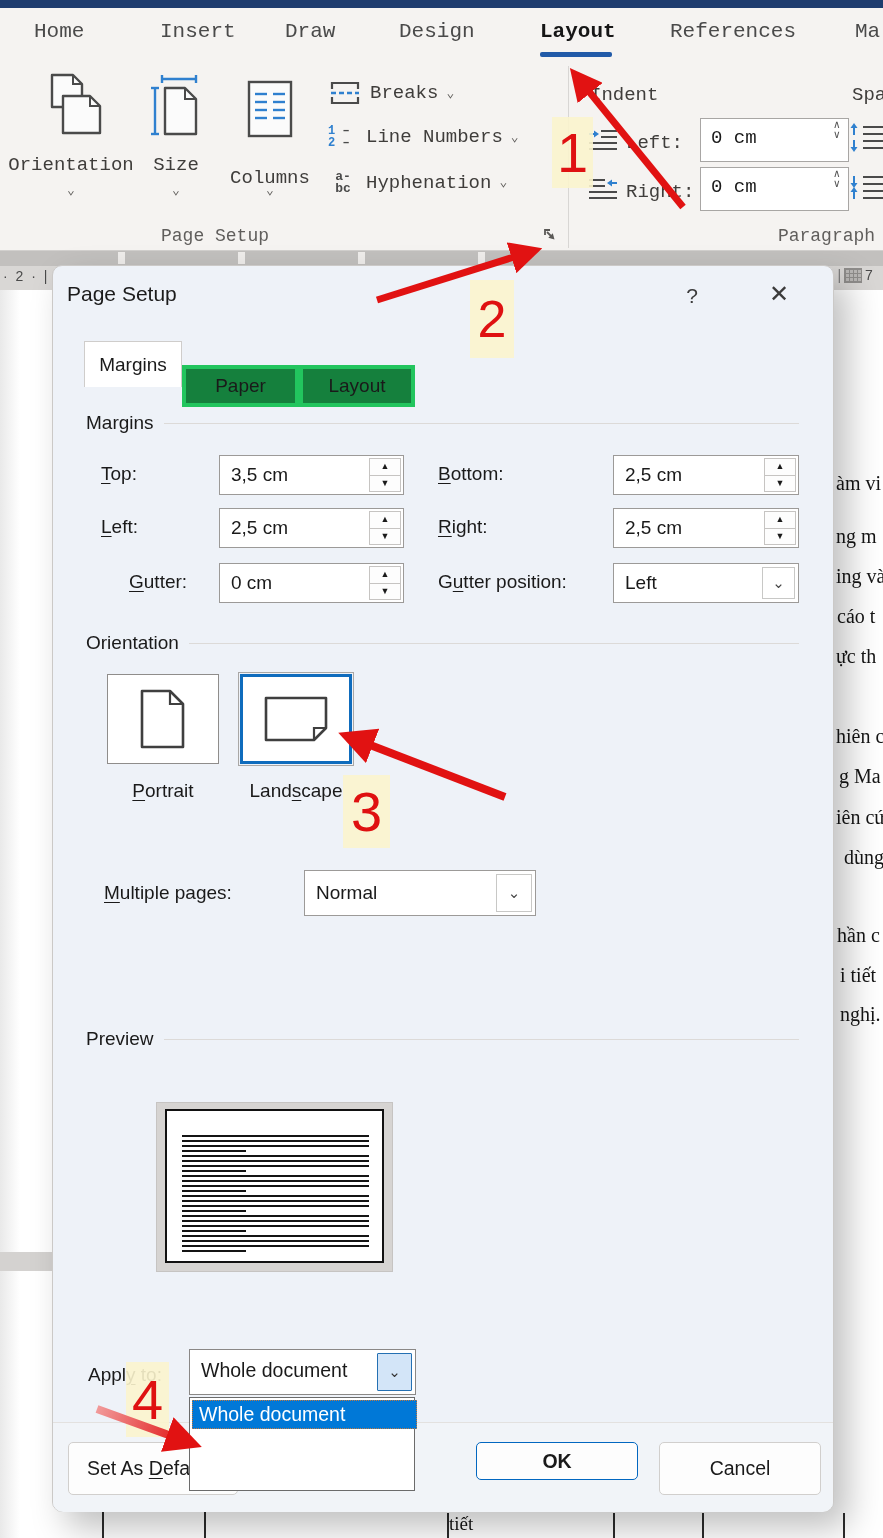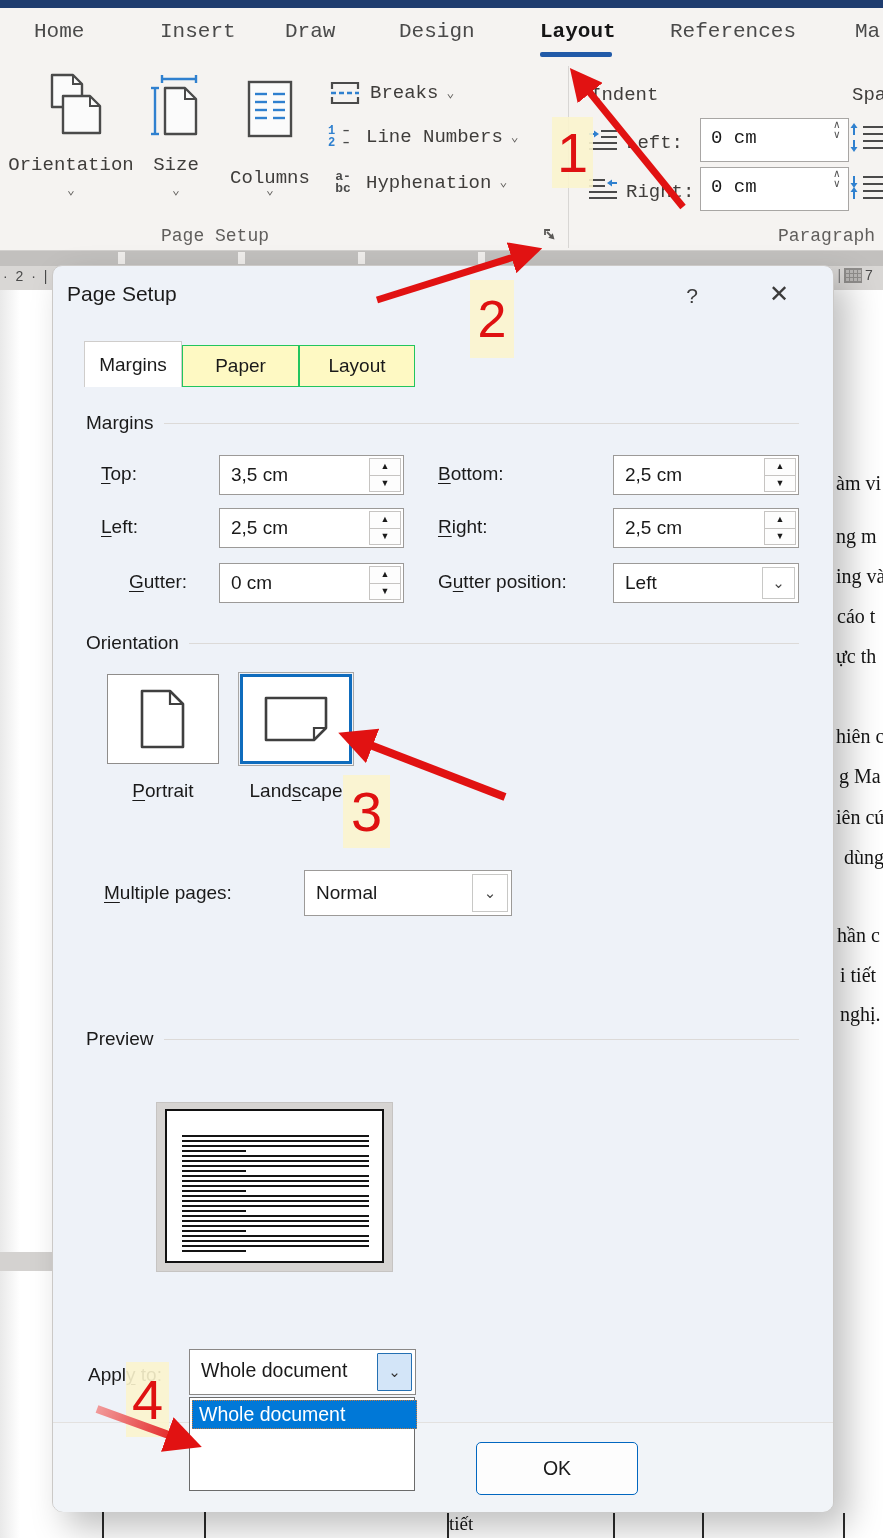--- a/index.html
+++ b/index.html
@@ -38,21 +38,21 @@
   .tline{width:2px;background:#2b2b2b;}
   #pagegap{left:0;top:1252px;width:52px;height:19px;background:#d4d2d0;}
   #ledge{left:0;top:290px;width:20px;height:1248px;background:linear-gradient(to right,#e9e9e9,#ffffff);}
   
   #dialog{left:52px;top:265px;width:782px;height:1247px;background:#eef2f8;border:1px solid #cbc9c7;
           border-radius:10px;box-shadow:14px 16px 34px rgba(0,0,0,.25);z-index:3;box-sizing:border-box;}
   #dlg-title{left:14px;top:16px;font-size:21px;color:#1b1b1b;}
   .titlebtn{font-size:21px;color:#3b3b3b;}
   .dtab{box-sizing:border-box;font-size:19px;}
   .dtab.active{background:#fff;border:1px solid #cfcdcb;border-bottom:none;z-index:2;}
-  .dtab.inactive{background:#fef9c3;border:1px solid #22c55e;}
+  .dtab.inactive{background:#15803d;border:4px solid #22c55e;margin-top:20px;}
   .sect{display:flex;align-items:center;gap:10px;font-size:19px;color:#1a1a1a;}
   .sect .ln{flex:1;height:1px;background:#dcdad8;}
   .flabel{font-size:19px;color:#1a1a1a;}
   .finput{box-sizing:border-box;background:#fff;border:1px solid #9c9a98;font-size:19px;}
   .finput .val{position:absolute;left:11px;top:8px;}
   .spin{position:absolute;right:2px;top:2px;bottom:2px;width:32px;display:flex;flex-direction:column;}
   .spin > div{flex:1;background:#fdfdfd;border:1px solid #c6c4c2;display:flex;align-items:center;justify-content:center;
     font-size:9px;color:#1a1a1a;line-height:1;}
   .spin > div:last-child{margin-top:-1px;}
   .ddbtn{position:absolute;right:3px;top:3px;bottom:3px;width:31px;background:#fff;border:1px solid #c8c8c6;
@@ -362,21 +362,21 @@
     <div class="ab oriBox ctr" style="left:187px;top:408px;width:112px;height:90px;border:3px solid #0f6cbd;outline:1px solid #a9a7a5;outline-offset:1px;">
       <svg width="64" height="46" viewBox="0 0 64 46">
         <path d="M2 2 h60 v30 l-12 12 h-48 z" fill="#fff" stroke="#3f3f3f" stroke-width="2.6" stroke-linejoin="round"></path>
         <path d="M62 32 h-12 v12" fill="none" stroke="#3f3f3f" stroke-width="2.2"></path>
       </svg>
     </div>
     <div class="ab orilbl" style="left:54px;top:514px;width:112px;"><u>P</u>ortrait</div>
     <div class="ab orilbl" style="left:181px;top:514px;width:124px;">Land<u>s</u>cape</div>
 
     <span class="ab flabel" style="left:51px;top:616px;"><u>M</u>ultiple pages:</span>
-    <div class="ab finput" style="left:251px;top:604px;width:208px;height:46px;">
+    <div class="ab finput" style="left:251px;top:604px;width:232px;height:46px;">
       <span class="val" style="top:11px;">Normal</span>
       <div class="ddbtn" style="width:34px;">⌄</div>
     </div>
 
     <div class="ab sect" style="left:33px;top:762px;right:34px;text-align:center;">
       <span>Preview</span>
         <i class="ln"></i>
     </div>
     <div class="ab" id="thumb">
       <div id="thumbpage">
@@ -386,22 +386,28 @@
       </div>
     </div>
 
     <span class="ab flabel" style="left:35px;top:1098px;">Appl<u>y</u> to:</span>
     <div class="ab" id="combo">
       <span class="val">Whole document</span>
       <div id="combobtn">⌄</div>
     </div>
 
     <div class="ab" id="footer"></div>
-    <div class="ab btn primary" style="left:423px;top:1176px;width:162px;height:53px;">
+    <div class="ab btn" style="left:15px;top:1176px;width:170px;height:53px;justify-content:flex-start;padding-left:18px;">
+      <span class="nw">Set As <u>D</u>efa</span>
+    </div>
+    <div class="ab btn primary" style="left:423px;top:1176px;width:162px;height:38px;font-weight:bold;">
       <span>OK</span>
+    </div>
+    <div class="ab btn" style="left:606px;top:1176px;width:162px;height:53px;">
+      <span>Cancel</span>
     </div>
 
     <div class="ab" id="dlist">
       <div class="opt hl" style="top:2px;">Whole document</div>
     </div>
   </div>
 
   <div class="ab ybox" style="left:552px;top:117px;width:41px;height:71px;">
     <span class="rednum">1</span>
   </div>

